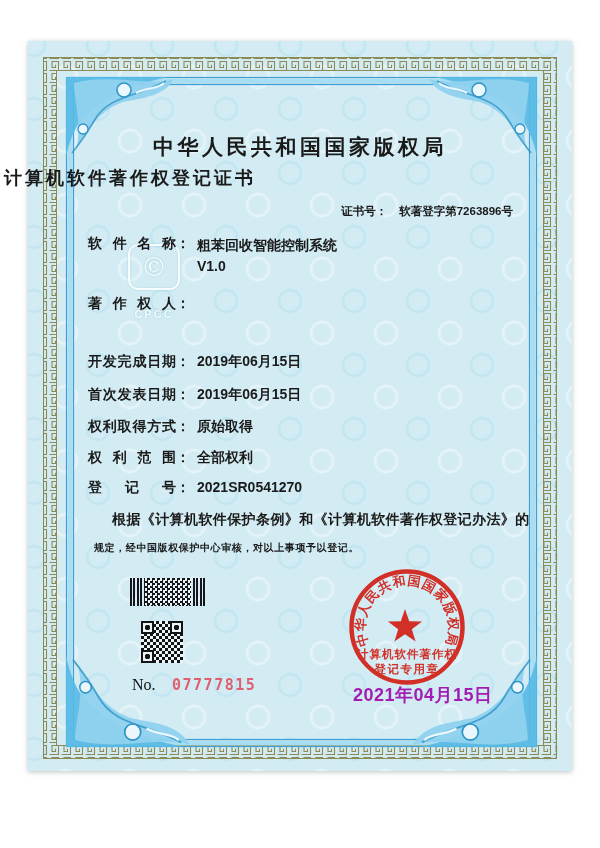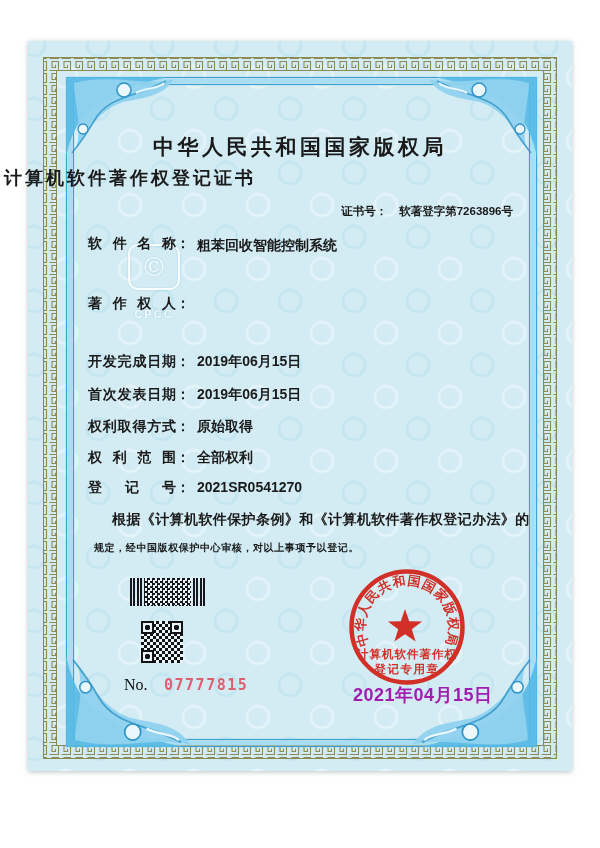--- a/index.html
+++ b/index.html
@@ -45,21 +45,21 @@
   .barcode{position:absolute;left:130px;top:578px;width:75px;height:28px;
            background:repeating-linear-gradient(90deg,#16161c 0 2px,rgba(0,0,0,0) 2px 3px,#16161c 3px 4.5px,rgba(0,0,0,0) 4.5px 7px);}
   .barcode::after{content:"";position:absolute;left:15px;right:14px;top:0;bottom:1px;
            background:#cfe9f2 repeating-conic-gradient(#16161c 0% 25%, #e9f5f9 25% 50%);background-size:5px 5px;}
   .qrcode{position:absolute;left:141px;top:621px;width:42px;height:42px;
           background:repeating-conic-gradient(#141414 0% 25%, #e9f5f9 25% 50%);background-size:6px 6px;}
   .finder{position:absolute;width:9px;height:9px;border:2.5px solid #141414;
           background:radial-gradient(circle,#141414 0 2.5px,#e9f5f9 3px);}
   .finder.tl{left:0;top:0;} .finder.tr{right:0;top:0;} .finder.bl{left:0;bottom:0;}
   
-  .serial{position:absolute;left:124px;top:676px;white-space:nowrap;}
+  .serial{position:absolute;left:132px;top:676px;white-space:nowrap;}
   .serial .no{font-family:"Liberation Serif","DejaVu Serif",serif;font-size:16px;color:#111;}
   .serial .num{margin-left:12px;font-family:"DejaVu Sans Mono",monospace;font-size:15px;font-weight:bold;
                color:#dd6070;letter-spacing:1.5px;}
   .date{position:absolute;left:353px;top:683px;font-size:18px;font-weight:bold;letter-spacing:0.5px;color:#a21caf;}
   .stamp{position:absolute;left:335px;top:555px;width:150px;height:150px;opacity:0.95;}
 </style>
 </head>
 <body>
 
 <div class="canvas">
@@ -105,20 +105,21 @@
   <div class="t2">计算机软件著作权登记证书</div>
 
   <div class="certno">
     <span>证书号：</span><span class="gap"></span><span>软著登字第7263896号</span>
   </div>
 
   <div class="frow" style="top:235px">
     <span class="flabel">软件名称</span><span class="fcolon">：</span>
     <span class="fvalue">
       <span class="vline" style="display:block">粗苯回收智能控制系统</span>
+      <span class="vline" style="display:block">V1.0</span>
     </span>
   </div>
   <div class="frow" style="top:295px">
     <span class="flabel">著作权人</span><span class="fcolon">：</span>
   </div>
   <div class="frow" style="top:353px">
     <span class="flabel">开发完成日期</span><span class="fcolon">：</span>
     <span class="fvalue">2019年06月15日</span>
   </div>
   <div class="frow" style="top:386px">

